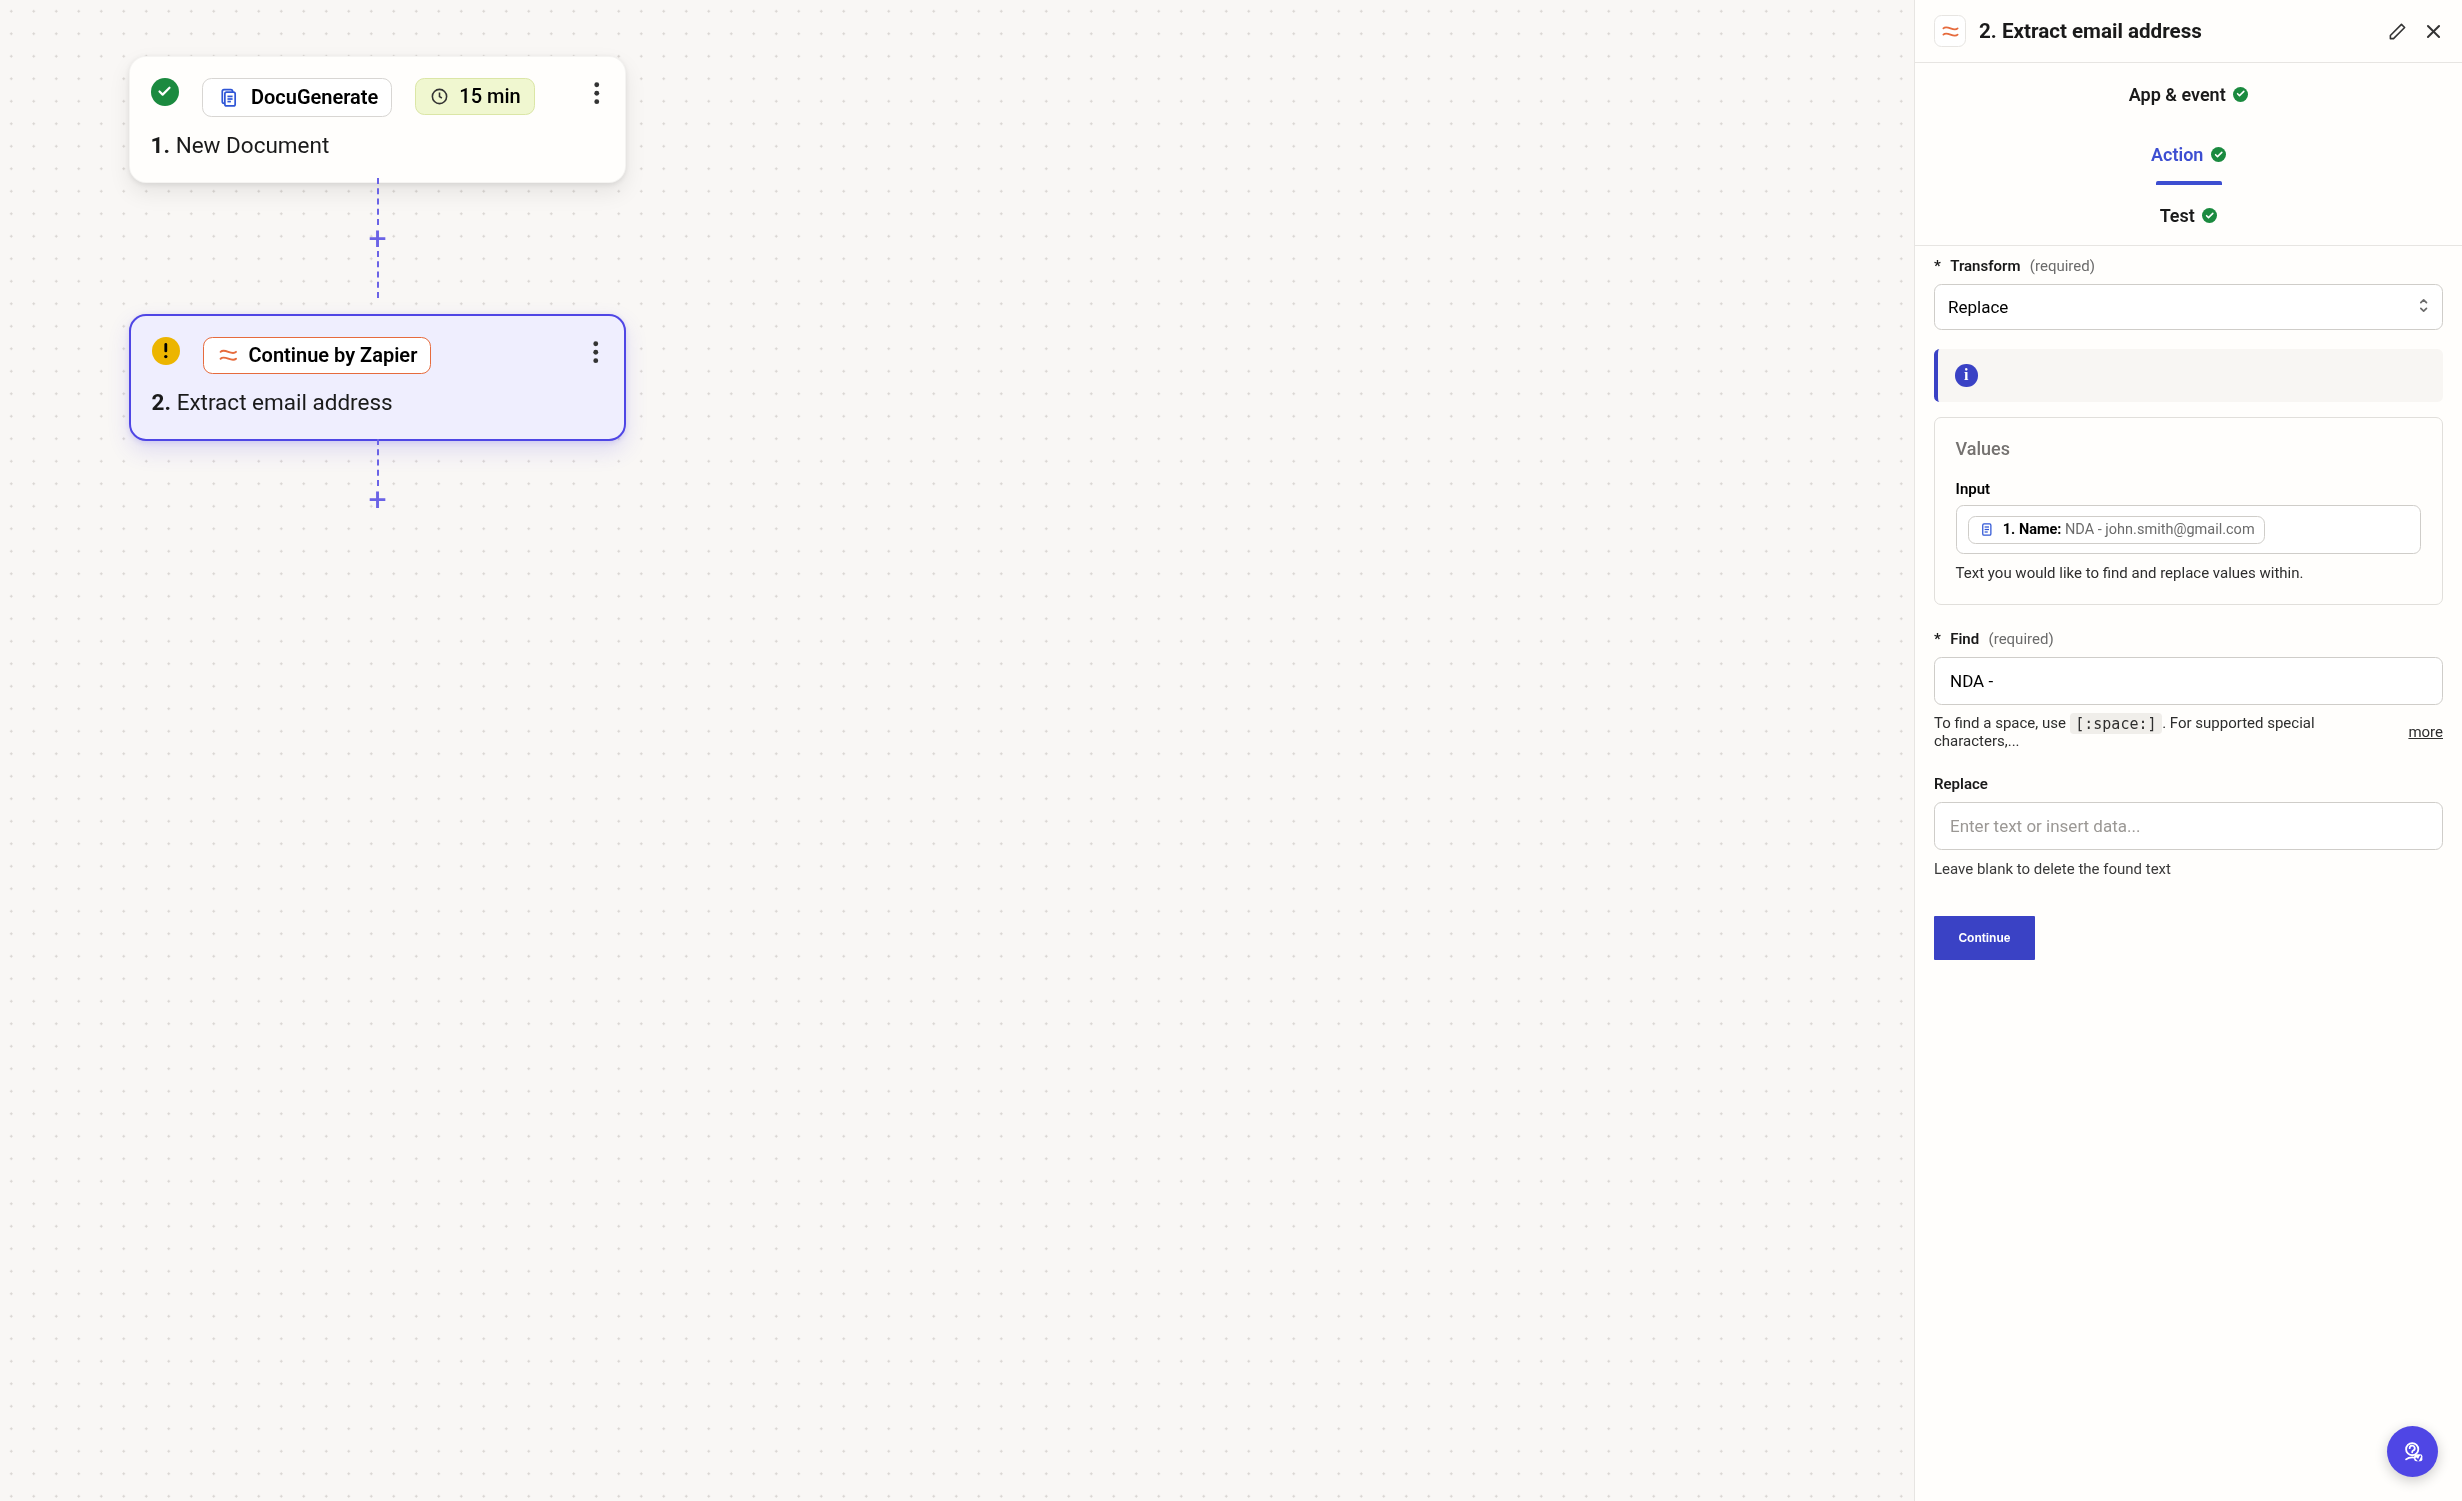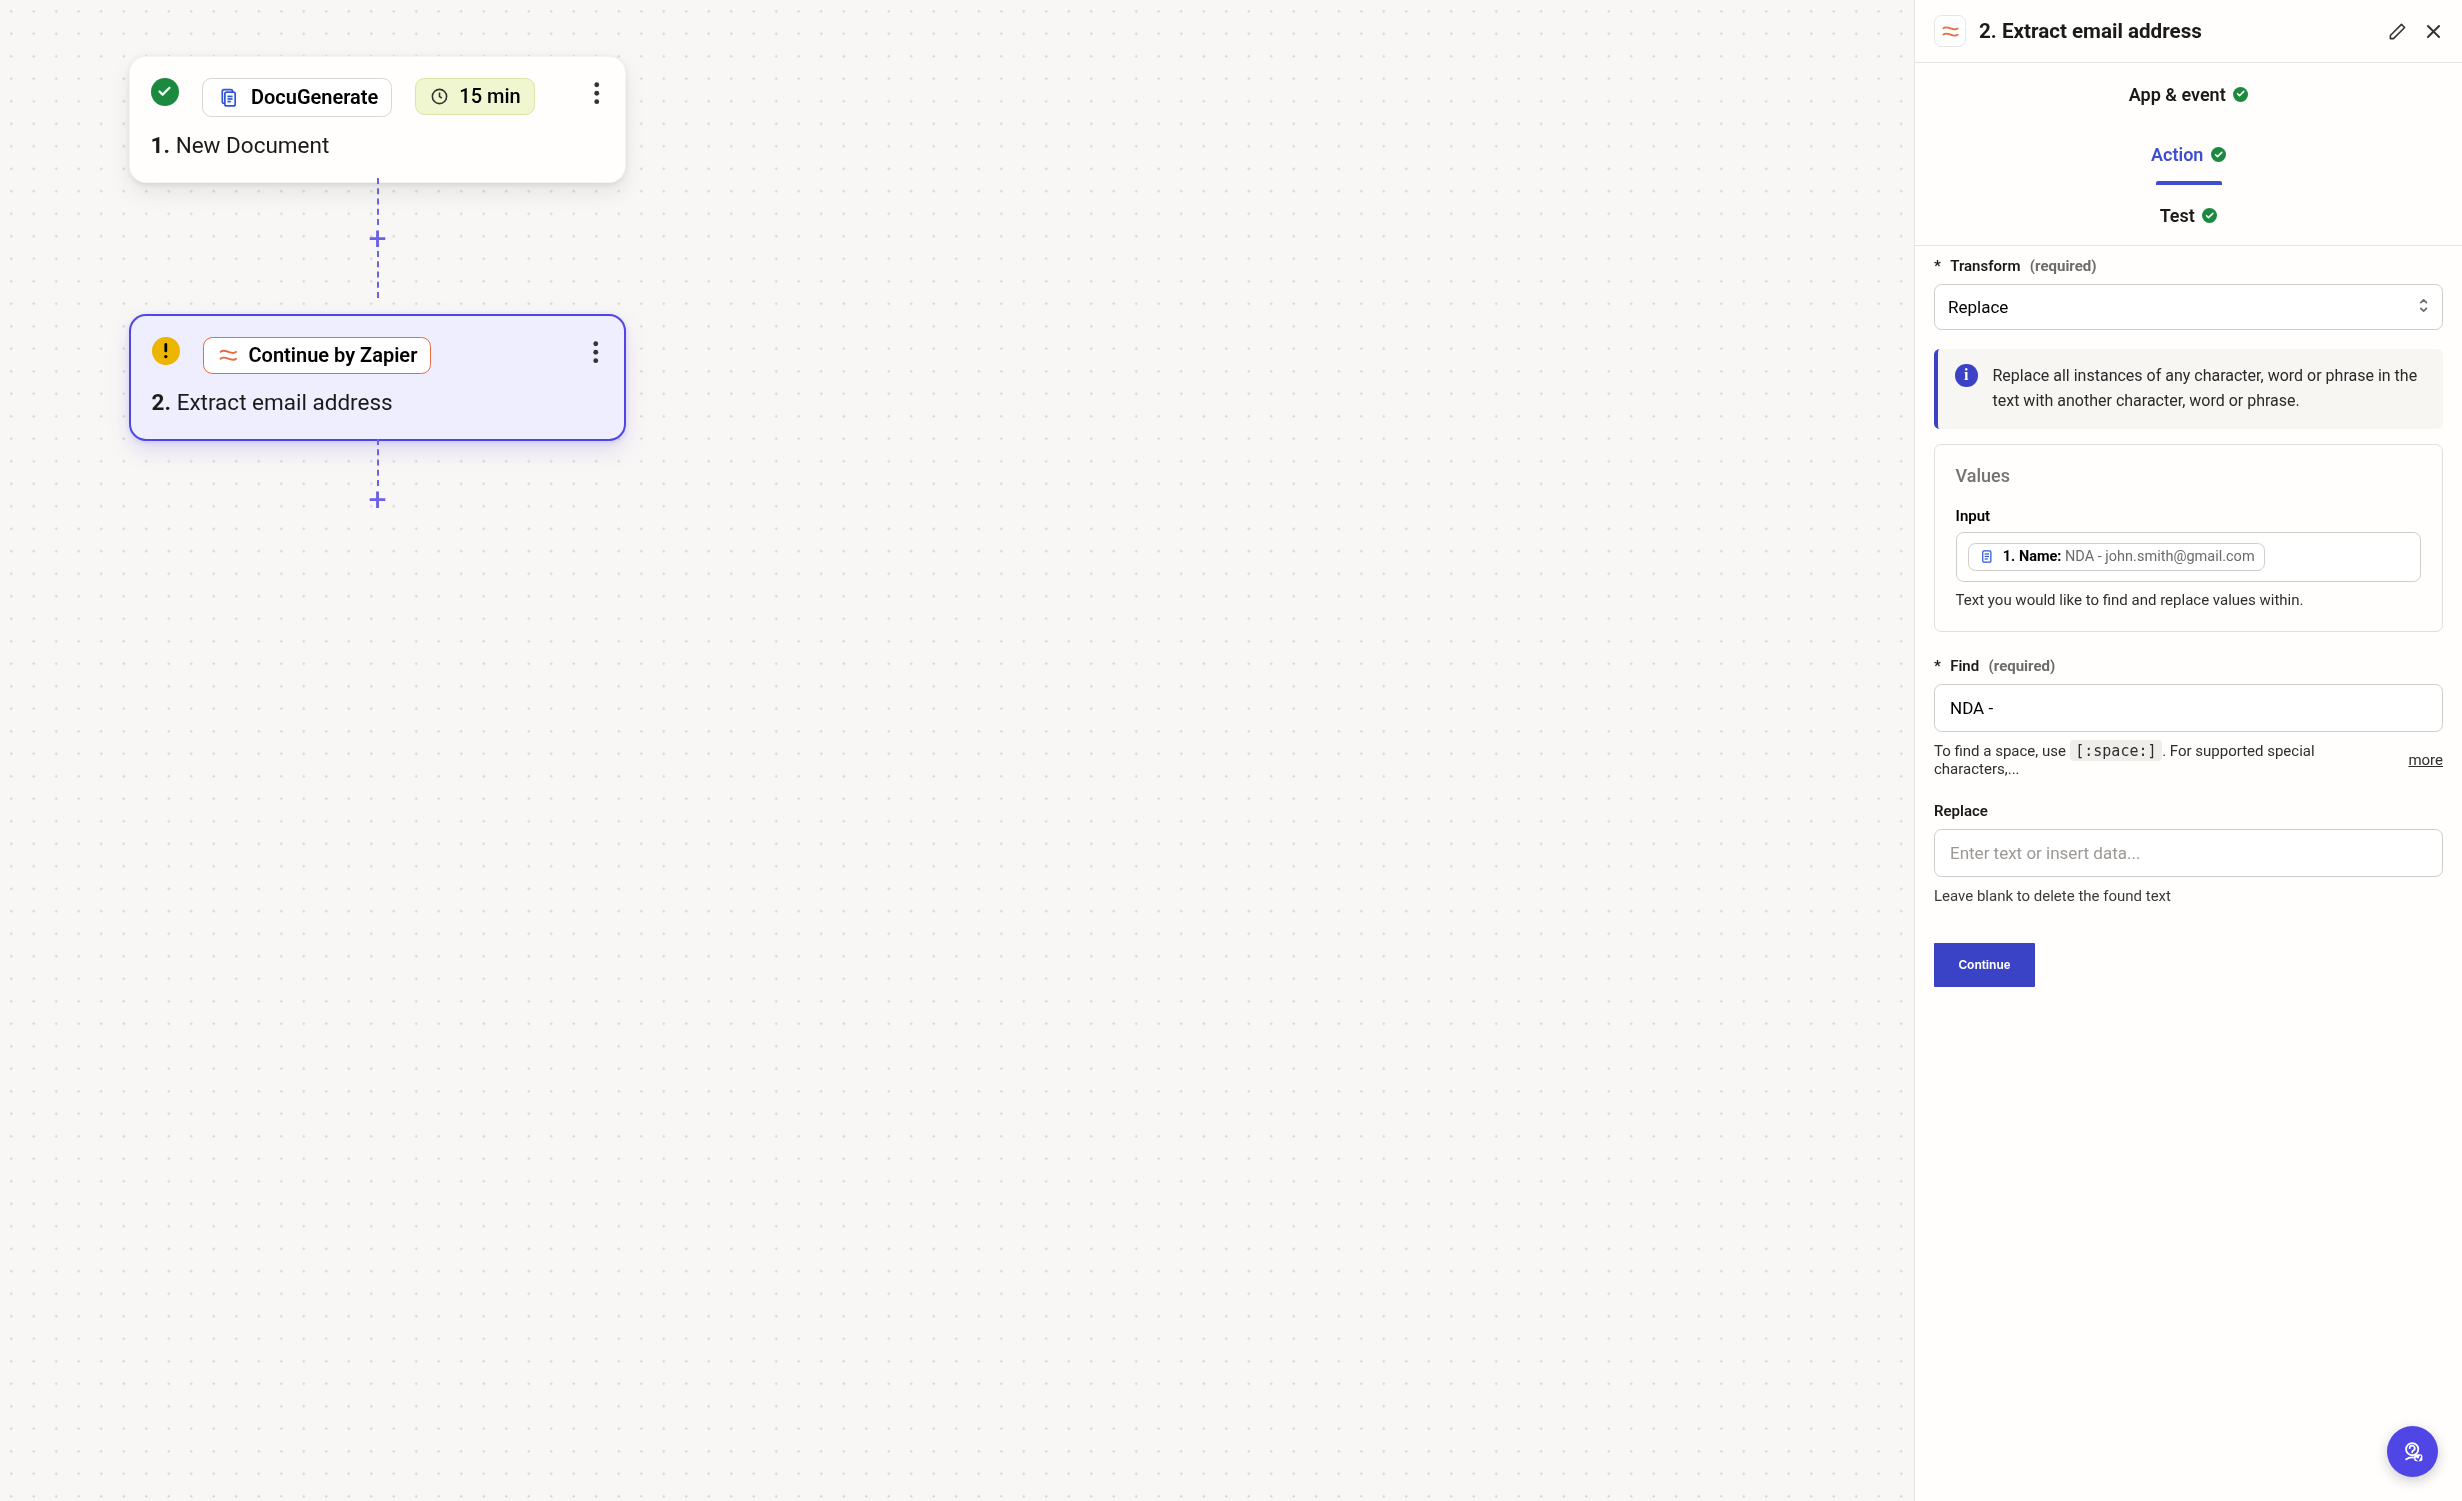--- a/index.html
+++ b/index.html
@@ -99,21 +99,21 @@
 
   .panel-body {
     padding: 11.3px 19px 20.6px;
     overflow-y:auto;
     flex:1;
   }
 
   .field-label { font-size:15px; color:#1a1a1a; margin-bottom:9.4px; display:flex; gap:9.4px; align-items:baseline;}
   .field-label .star { font-weight:700; }
   .field-label .name { font-weight:600; }
-  .field-label .req { color:#6b6b6b; font-weight:700; }
+  .field-label .req { color:#6b6b6b; font-weight:400; }
 
   .select-box {
     border:1.4px solid #cfcdc9; border-radius:7.5px; background:#fff;
     padding:11.3px 13px; font-size:17px; display:flex; align-items:center; justify-content:space-between;
     cursor:pointer;
   }
   .select-box .caret { color:#6b6b6b; }
 
   .info-box {
     margin-top:19px;
@@ -333,21 +333,20 @@
       <span class="caret">
         <svg width="11.3" height="17" viewBox="0 0 12 18" fill="none" stroke="currentColor" stroke-width="1.8" stroke-linecap="round" stroke-linejoin="round">
             <polyline points="3 6 6 3 9 6"></polyline>
             <polyline points="3 12 6 15 9 12"></polyline>
           </svg>
       </span>
     </div>
 
     <div class="info-box">
       <div class="info-i">i</div>
-      <div>Replace all instances of any character, word or phrase in the text with another character, word or phrase.</div>
     </div>
 
     <div class="values-box">
       <div class="values-title">Values</div>
 
       <div class="sub-label">Input</div>
       <div class="input-pillbox">
         <div class="pill">
           <span class="pi-icon">
             <svg width="15" height="15" viewBox="0 0 24 24" fill="none" stroke="currentColor" stroke-width="2">

